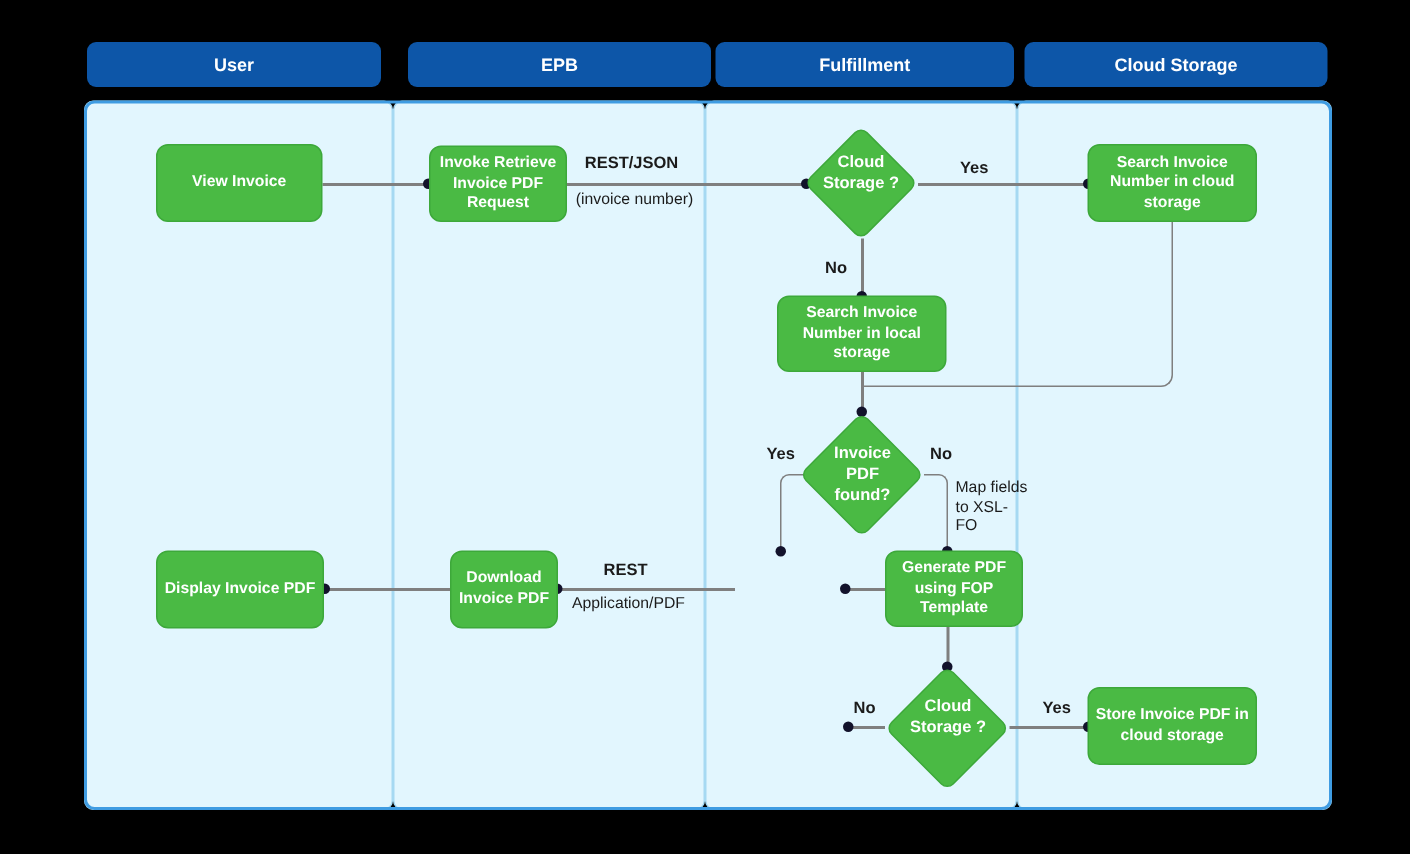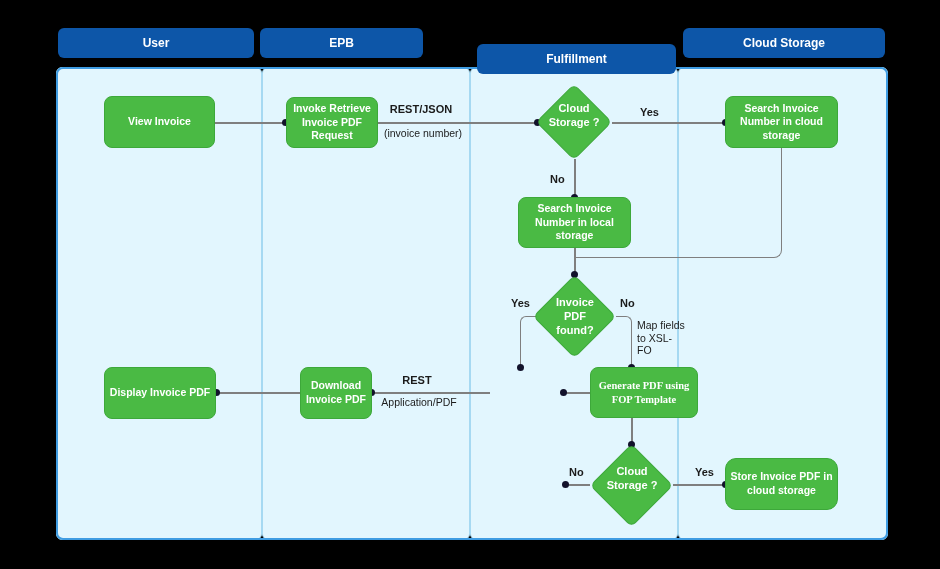--- a/index.html
+++ b/index.html
@@ -67,24 +67,24 @@
 
   <div class="lane-body" style="left:56px;width:206px;"></div>
   <div class="lane-body" style="left:262px;width:208px;"></div>
   <div class="lane-body" style="left:470px;width:208px;"></div>
   <div class="lane-body" style="left:678px;width:210px;"></div>
   <div class="outer-border"></div>
 
   <div class="lane-header" style="left:58px;width:196px;">
       <span>User</span>
     </div>
-  <div class="lane-header" style="left:260px;width:163px;">
+  <div class="lane-header" style="left:272px;width:202px;">
       <span>EPB</span>
     </div>
-  <div class="lane-header" style="left:477px;width:199px;margin-top:16px;">
+  <div class="lane-header" style="left:477px;width:199px;">
       <span>Fulfillment</span>
     </div>
   <div class="lane-header" style="left:683px;width:202px;">
       <span>Cloud Storage</span>
     </div>
 
   <div class="hline" style="left:215px;top:122px;width:71px;"></div>
   <div class="hline" style="left:377px;top:122px;width:160px;"></div>
   <div class="hline" style="left:612px;top:122px;width:113px;"></div>
   <div class="vline" style="left:574px;top:159px;height:38px;"></div>
@@ -118,30 +118,30 @@
     </div>
   <div class="node" style="left:104px;top:96px;width:111px;height:52px;">
       <span>View Invoice</span>
     </div>
   <div class="node" style="left:725px;top:96px;width:113px;height:52px;">
       <span>Search Invoice Number in cloud storage</span>
     </div>
   <div class="node" style="left:518px;top:197px;width:113px;height:51px;">
       <span>Search Invoice Number in local storage</span>
     </div>
-  <div class="node" style="left:590px;top:367px;width:108px;height:51px;font-family:Liberation Serif, serif;">
+  <div class="node" style="left:590px;top:367px;width:92px;height:51px;">
       <span>Generate PDF using FOP Template</span>
     </div>
   <div class="node" style="left:104px;top:367px;width:112px;height:52px;">
       <span>Display Invoice PDF</span>
     </div>
   <div class="node" style="left:300px;top:367px;width:72px;height:52px;">
       <span>Download Invoice PDF</span>
     </div>
-  <div class="node" style="left:725px;top:458px;width:113px;height:52px;border-radius:11px;">
+  <div class="node" style="left:725px;top:458px;width:113px;height:52px;">
       <span>Store Invoice PDF in cloud storage</span>
     </div>
 
   <div class="diamond" style="left:547px;top:95px;width:54px;height:54px;"></div>
   <div class="diamond-label" style="left:544px;top:102px;width:60px;">Cloud Storage ?</div>
 
   <div class="diamond" style="left:545px;top:287px;width:59px;height:59px;"></div>
   <div class="diamond-label" style="left:545px;top:296px;width:60px;">Invoice PDF found?</div>
 
   <div class="diamond" style="left:602px;top:456px;width:59px;height:59px;"></div>

